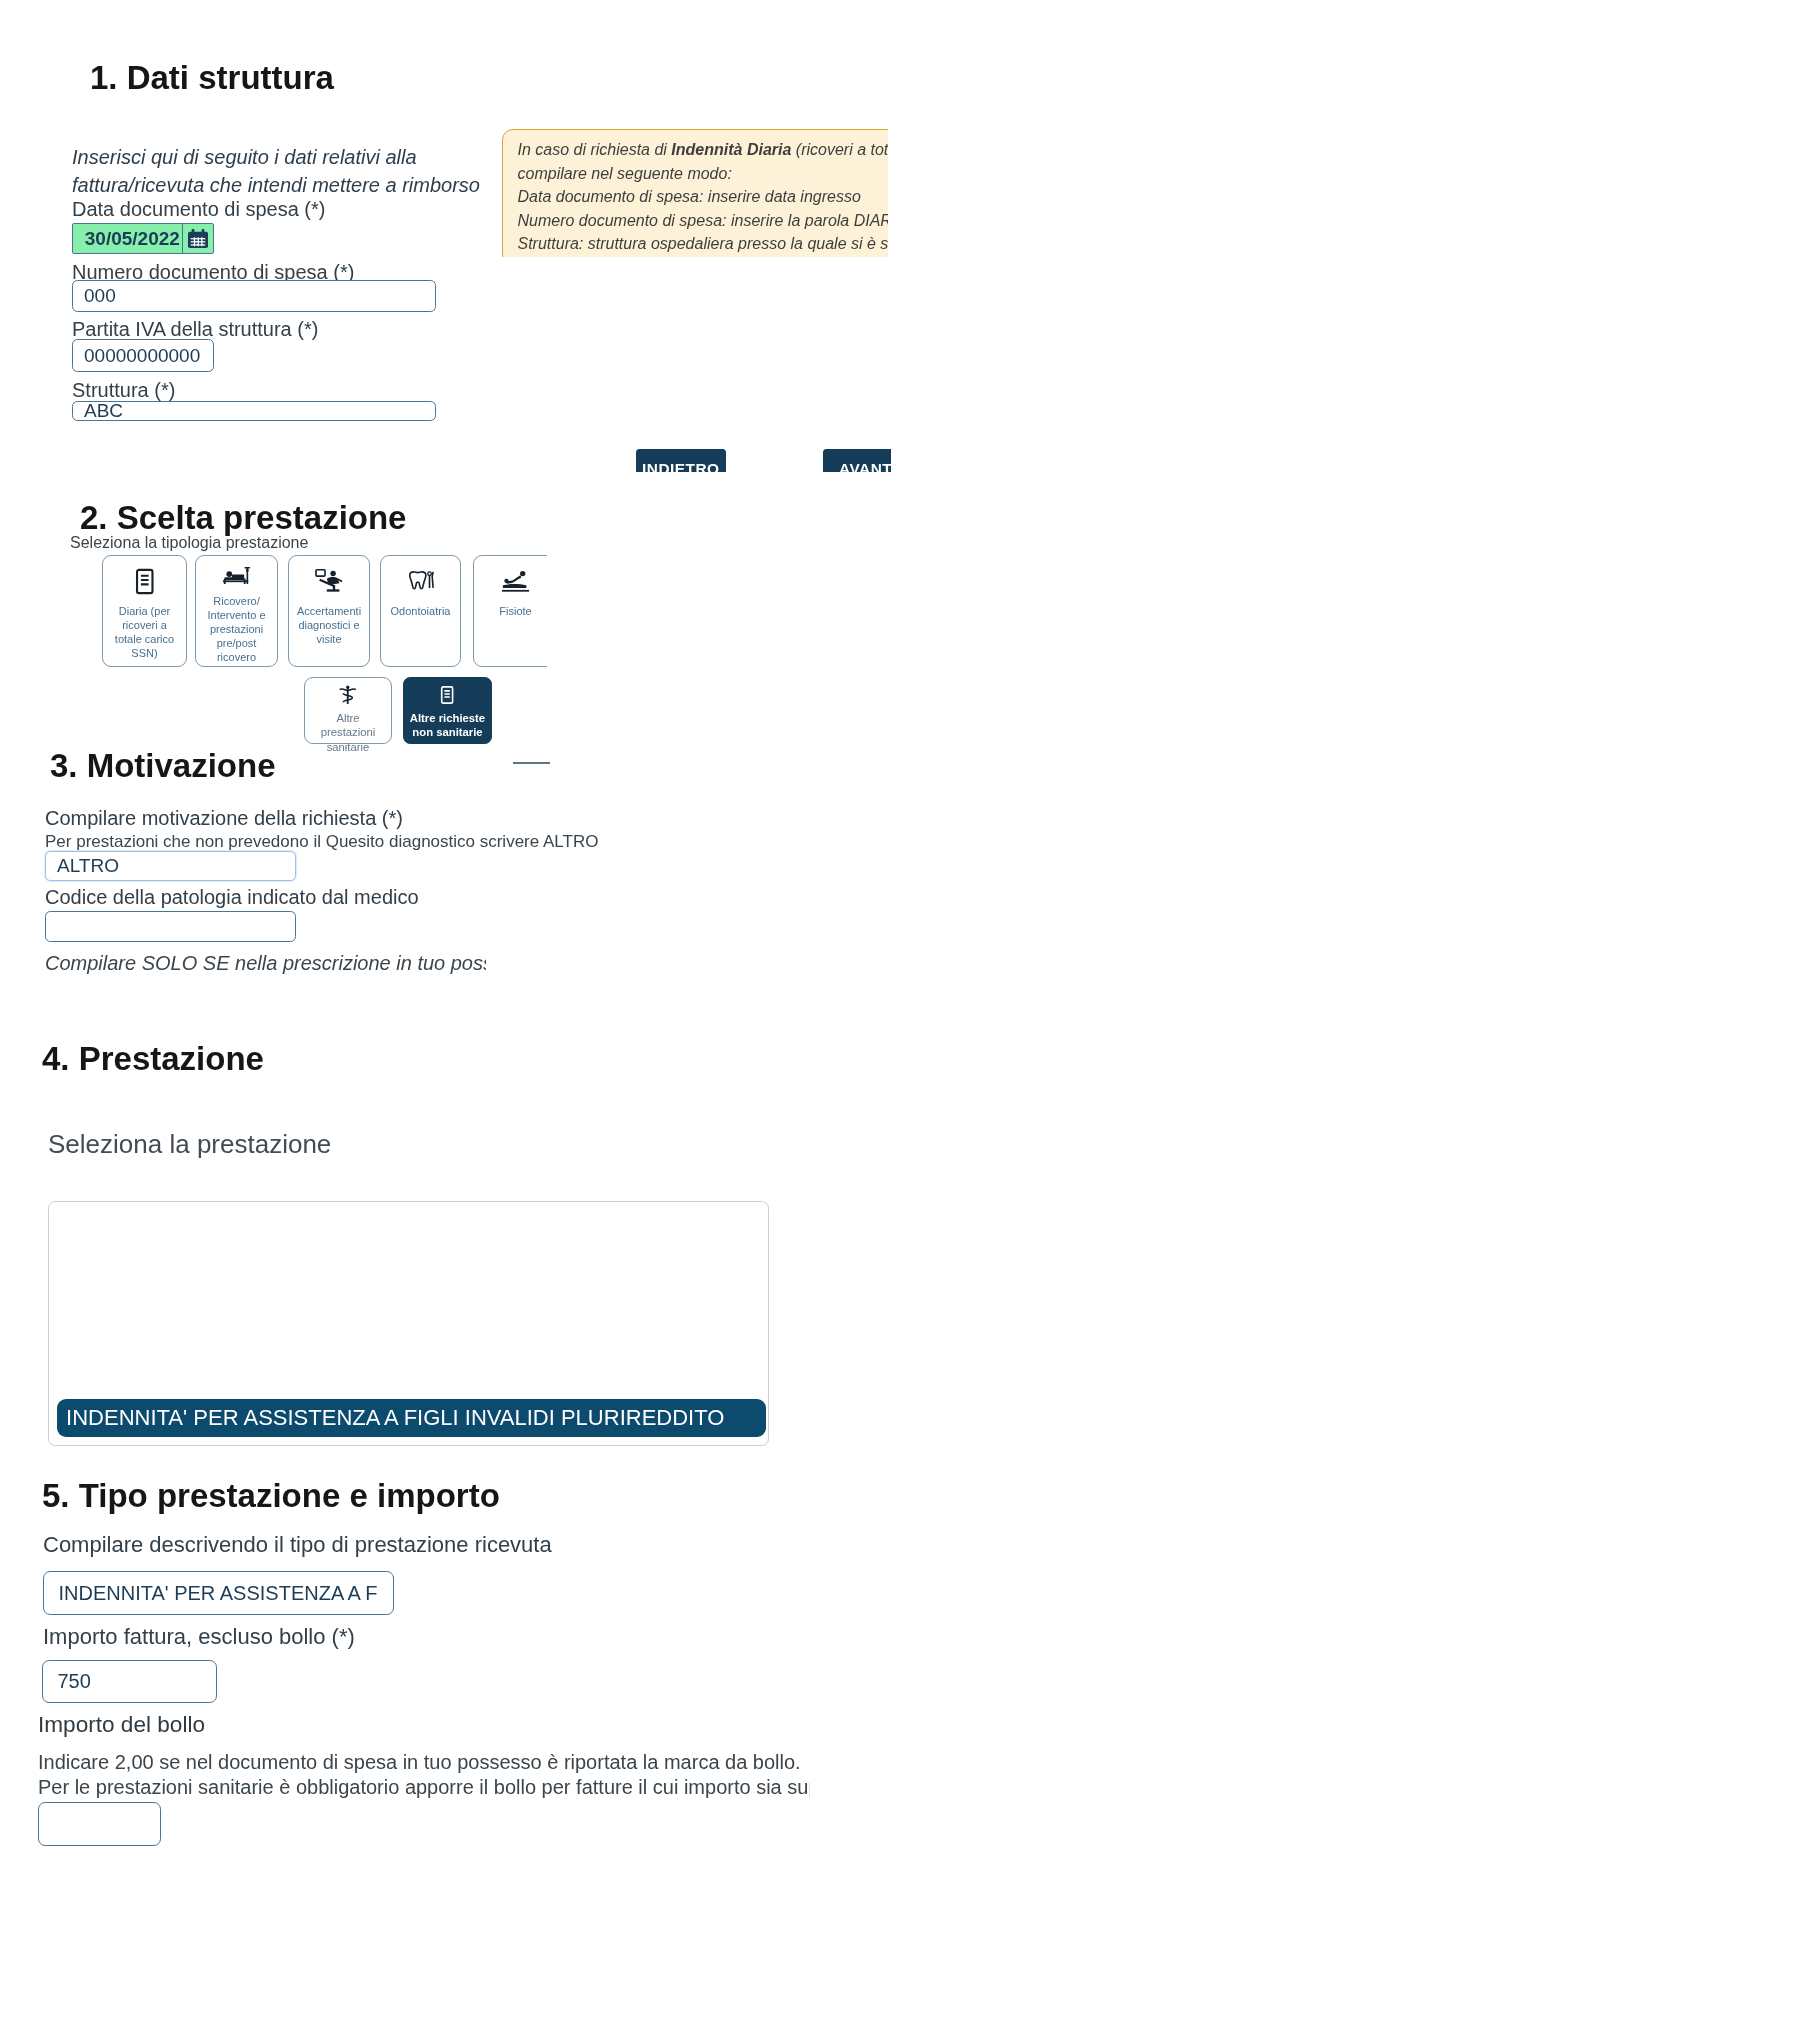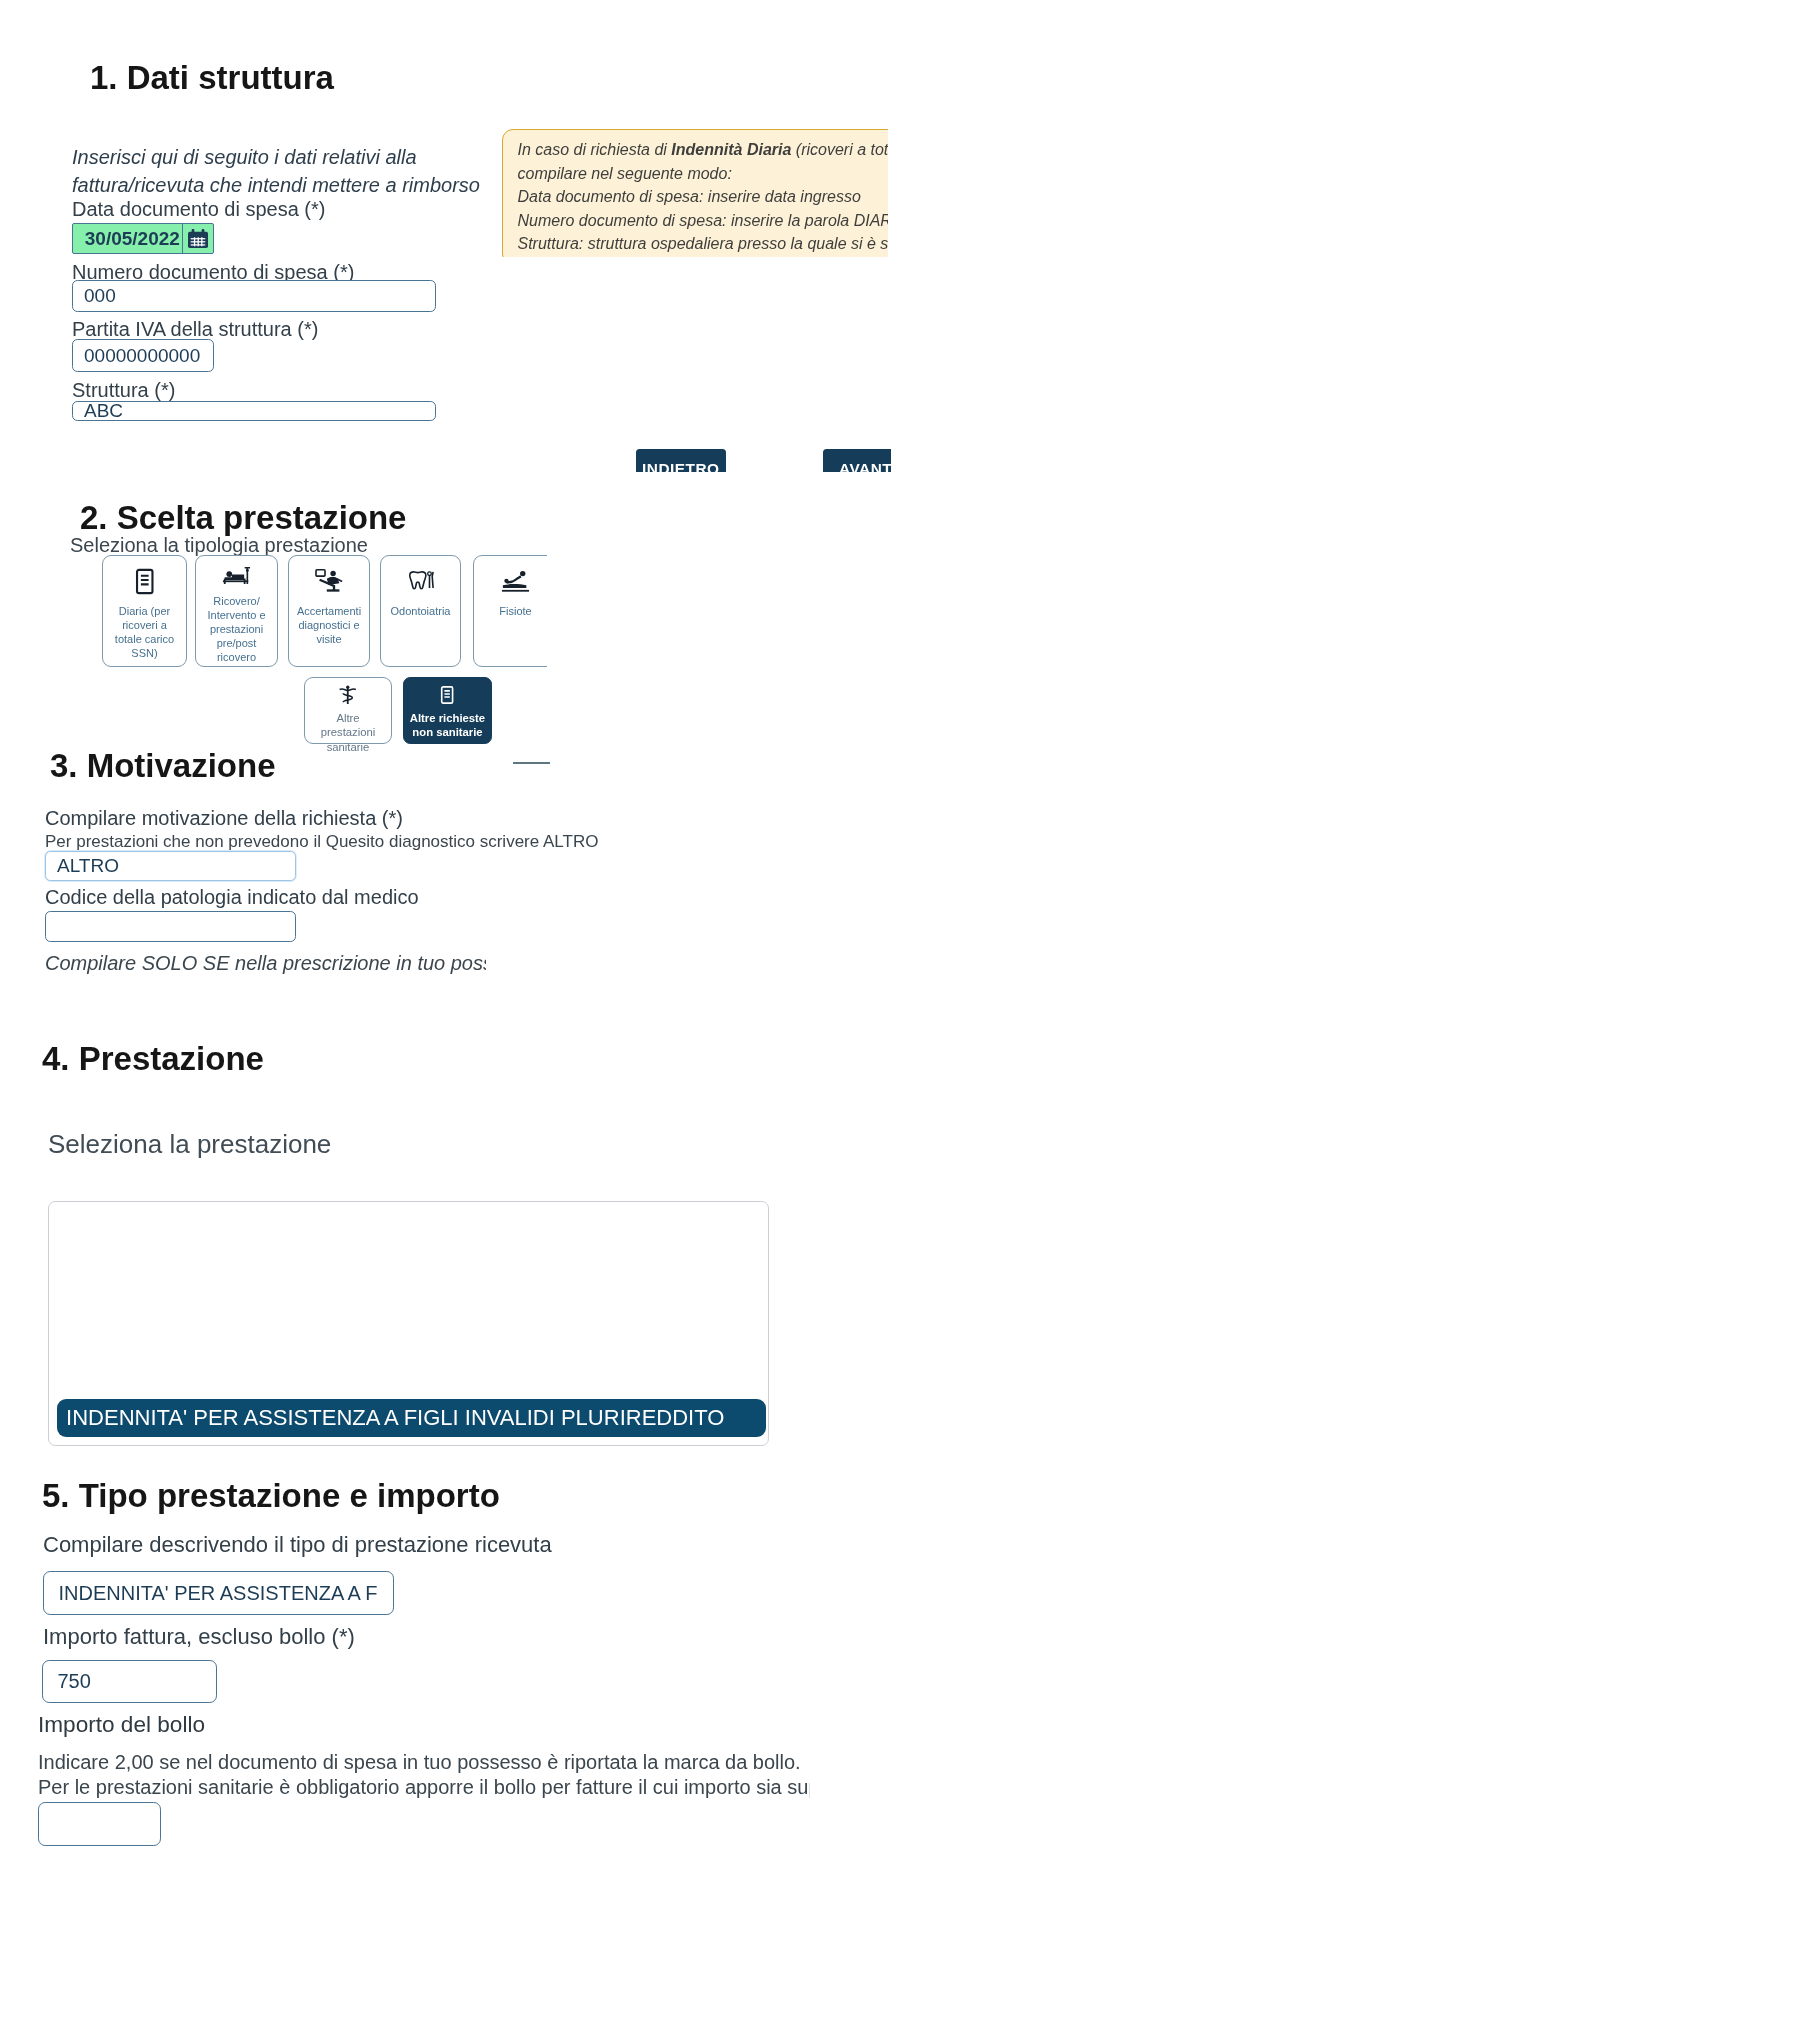--- a/index.html
+++ b/index.html
@@ -32,21 +32,21 @@
         padding:9px 4.5px 3.6px 4.5px;cursor:pointer;}
   .tile .icon-wrap{height:34px;display:flex;align-items:center;justify-content:center;color:#16212b;}
   .tile .tile-label{font-size:11px;line-height:14px;color:#45708f;text-align:center;margin-top:5.4px;}
   .tile.short{padding-top:7.2px;}
   .tile.short .icon-wrap{height:23.5px;}
   .tile.gray .tile-label{color:#64788a;font-size:11.3px;line-height:14.5px;}
   .tile.selected{background:#153c59;border-color:#153c59;border-radius:7.2px;}
   .tile.selected .icon-wrap{color:#fff;}
   .tile.selected .tile-label{color:#fff;font-weight:bold;font-size:11.3px;line-height:14.5px;}
   .dash{position:absolute;background:#5e7680;height:2.3px;}
-  .sub2{font-size:20px;color:#3a454d;white-space:nowrap;}
+  .sub2{font-size:16px;color:#3a454d;white-space:nowrap;}
   .sel-title{font-size:26px;color:#414c55;white-space:nowrap;}
   .listbox{position:absolute;box-sizing:border-box;background:#fff;border:0.9px solid #cbcfd3;
            border-radius:7.2px;}
   .pill{position:absolute;background:#0c4a6e;border-radius:9px;color:#fff;display:flex;
         align-items:center;font-size:22px;white-space:nowrap;overflow:hidden;
         padding-left:9px;cursor:pointer;}
   .note-clip{position:absolute;overflow:hidden;white-space:nowrap;}
   .date-wrap{position:absolute;box-sizing:border-box;border:1.4px solid #4a7494;border-radius:2px;
              background:#86efac;display:flex;align-items:stretch;font-weight:bold;}
   .date-val{flex:1;display:flex;align-items:center;padding-left:11.8px;color:#1d3c55;font-size:19px;}

